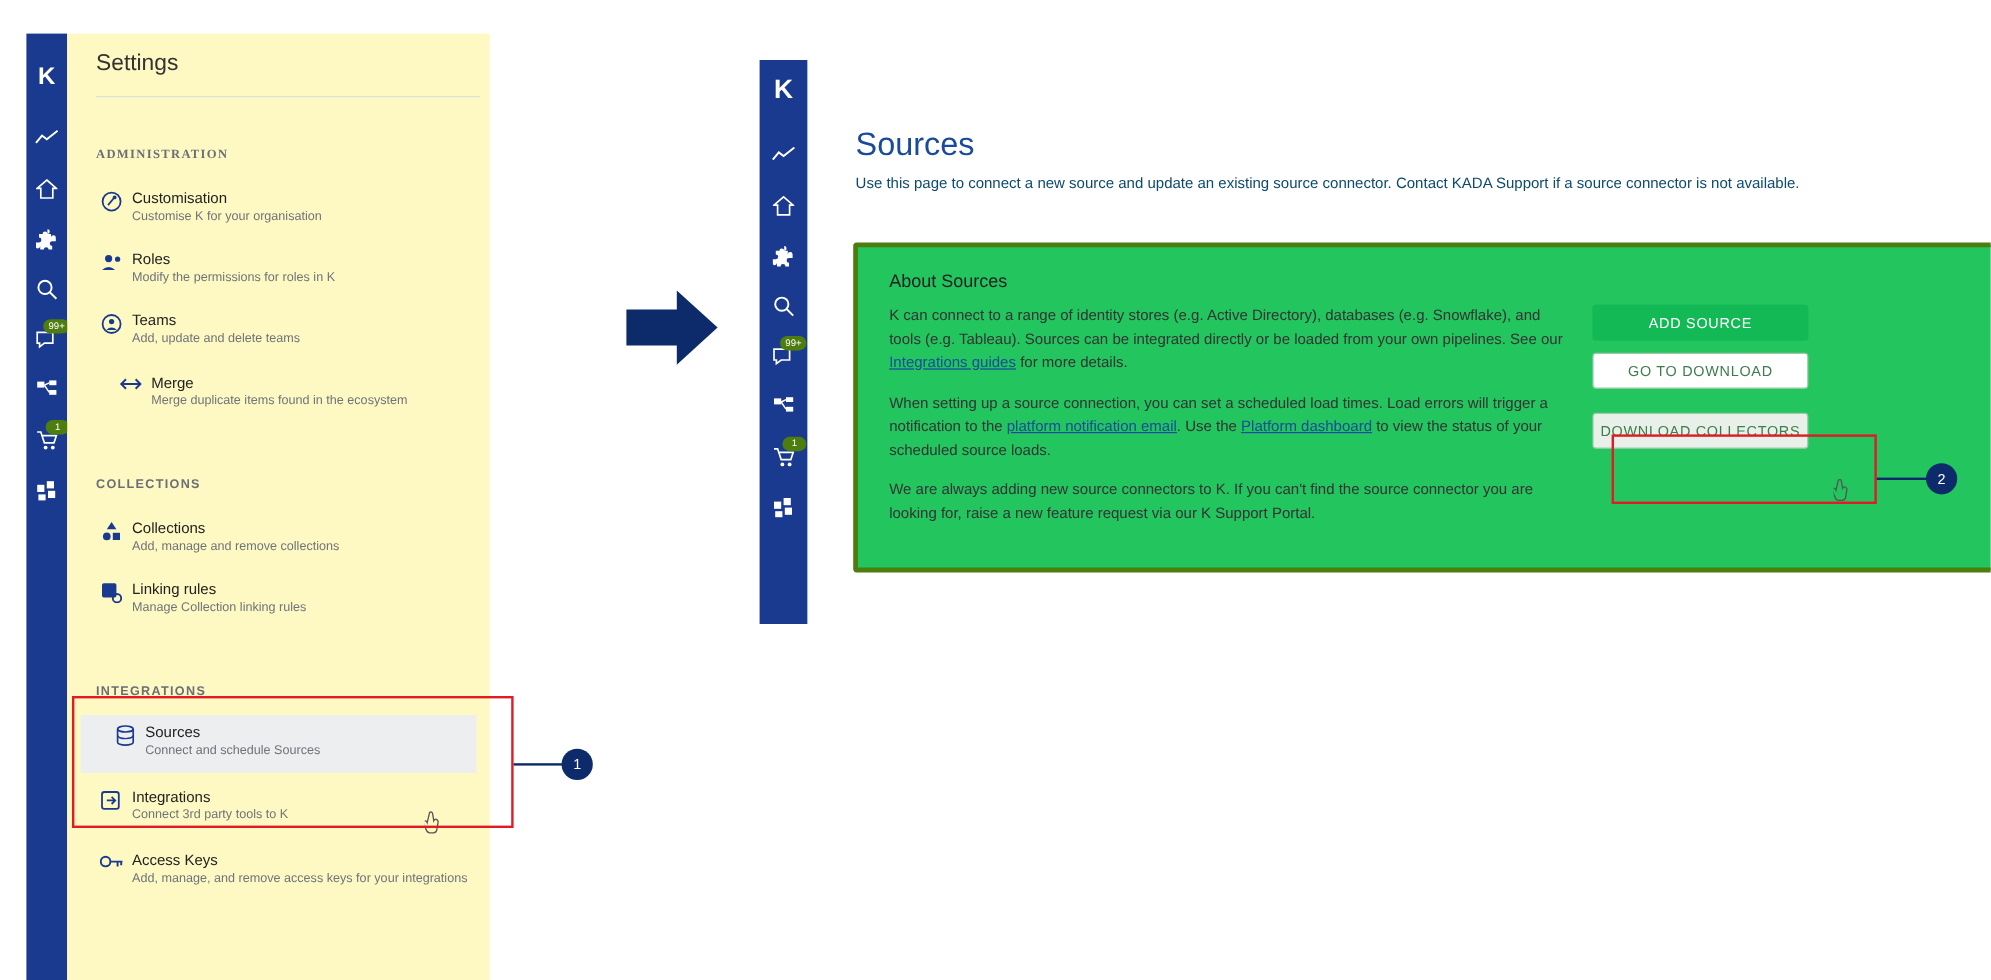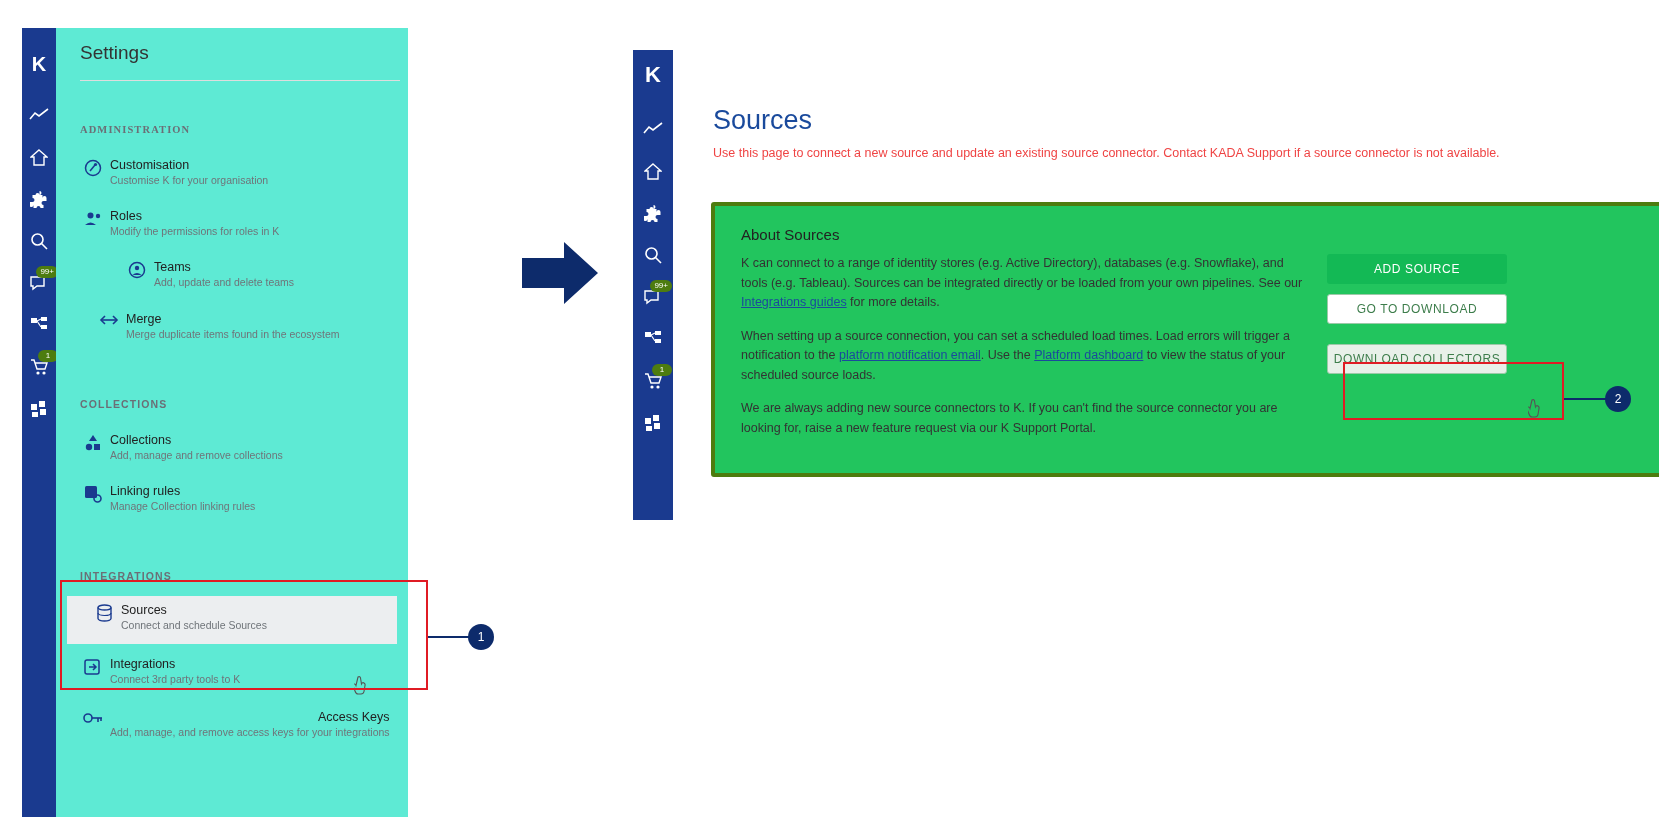--- a/index.html
+++ b/index.html
@@ -65,21 +65,21 @@
     font-family: "Liberation Sans", sans-serif;
   }
 
   
   .settings-panel {
     position: absolute;
     left: 56px;
     top: 28px;
     width: 352px;
     height: 789px;
-    background: #5eead4;
+    background: #fef9c3;
     box-sizing: border-box;
   }
   .settings-title {
     position: absolute;
     left: 24px;
     top: 14px;
     font-size: 19px;
     color: #333333;
   }
   .settings-divider {
@@ -173,21 +173,21 @@
     top: 55px;
     font-size: 27px;
     color: #1a4a9c;
   }
   .sources-intro {
     position: absolute;
     left: 40px;
     top: 93px;
     width: 830px;
     font-size: 12.5px;
-    color: #ef4444;
+    color: #0c4a6e;
     line-height: 20px;
   }
   .about-card {
     position: absolute;
     left: 38px;
     top: 152px;
     width: 973px;
     height: 275px;
     border: 4px solid #4d7c0f;
     border-radius: 3px;
@@ -334,21 +334,21 @@
             <path d="M1 15 q5.5 -5 11 0" fill="#1a3a8f"></path>
             <circle cx="14" cy="6" r="2.2" fill="#1a3a8f"></circle>
           </svg>
       </span>
       <span class="mi-text">
         <span class="mi-title" style="display:block">Roles</span>
         <span class="mi-sub" style="display:block">Modify the permissions for roles in K</span>
       </span>
     </div>
 
-    <div class="menu-item" style="position:absolute;left:0;top:225px;width:352px;margin-left:44px;">
+    <div class="menu-item" style="position:absolute;left:0;top:225px;width:352px;">
       <span class="mi-icon">
         <svg width="18" height="18" viewBox="0 0 18 18">
             <circle cx="9" cy="9" r="7.5" fill="none" stroke="#1a3a8f" stroke-width="1.5"></circle>
             <circle cx="9" cy="7" r="2.2" fill="#1a3a8f"></circle>
             <path d="M4.5 14 q4.5 -4 9 0" fill="#1a3a8f"></path>
           </svg>
       </span>
       <span class="mi-text">
         <span class="mi-title" style="display:block">Teams</span>
         <span class="mi-sub" style="display:block">Add, update and delete teams</span>
@@ -420,21 +420,21 @@
             <rect x="1" y="2" width="14" height="14" rx="2" fill="none" stroke="#1a3a8f" stroke-width="1.5"></rect>
             <path d="M5 9 h7 M9 6 l3 3 -3 3" fill="none" stroke="#1a3a8f" stroke-width="1.5"></path>
           </svg>
       </span>
       <span class="mi-text">
         <span class="mi-title" style="display:block">Integrations</span>
         <span class="mi-sub" style="display:block">Connect 3rd party tools to K</span>
       </span>
     </div>
 
-    <div class="menu-item" style="position:absolute;left:0;top:675px;width:352px;text-align:right;">
+    <div class="menu-item" style="position:absolute;left:0;top:675px;width:352px;">
       <span class="mi-icon">
         <svg width="20" height="14" viewBox="0 0 20 14">
             <circle cx="5" cy="7" r="4" fill="none" stroke="#1a3a8f" stroke-width="1.6"></circle>
             <line x1="9" y1="7" x2="19" y2="7" stroke="#1a3a8f" stroke-width="1.6"></line>
             <line x1="15" y1="7" x2="15" y2="11" stroke="#1a3a8f" stroke-width="1.6"></line>
             <line x1="18" y1="7" x2="18" y2="10" stroke="#1a3a8f" stroke-width="1.6"></line>
           </svg>
       </span>
       <span class="mi-text">
         <span class="mi-title" style="display:block">Access Keys</span>

